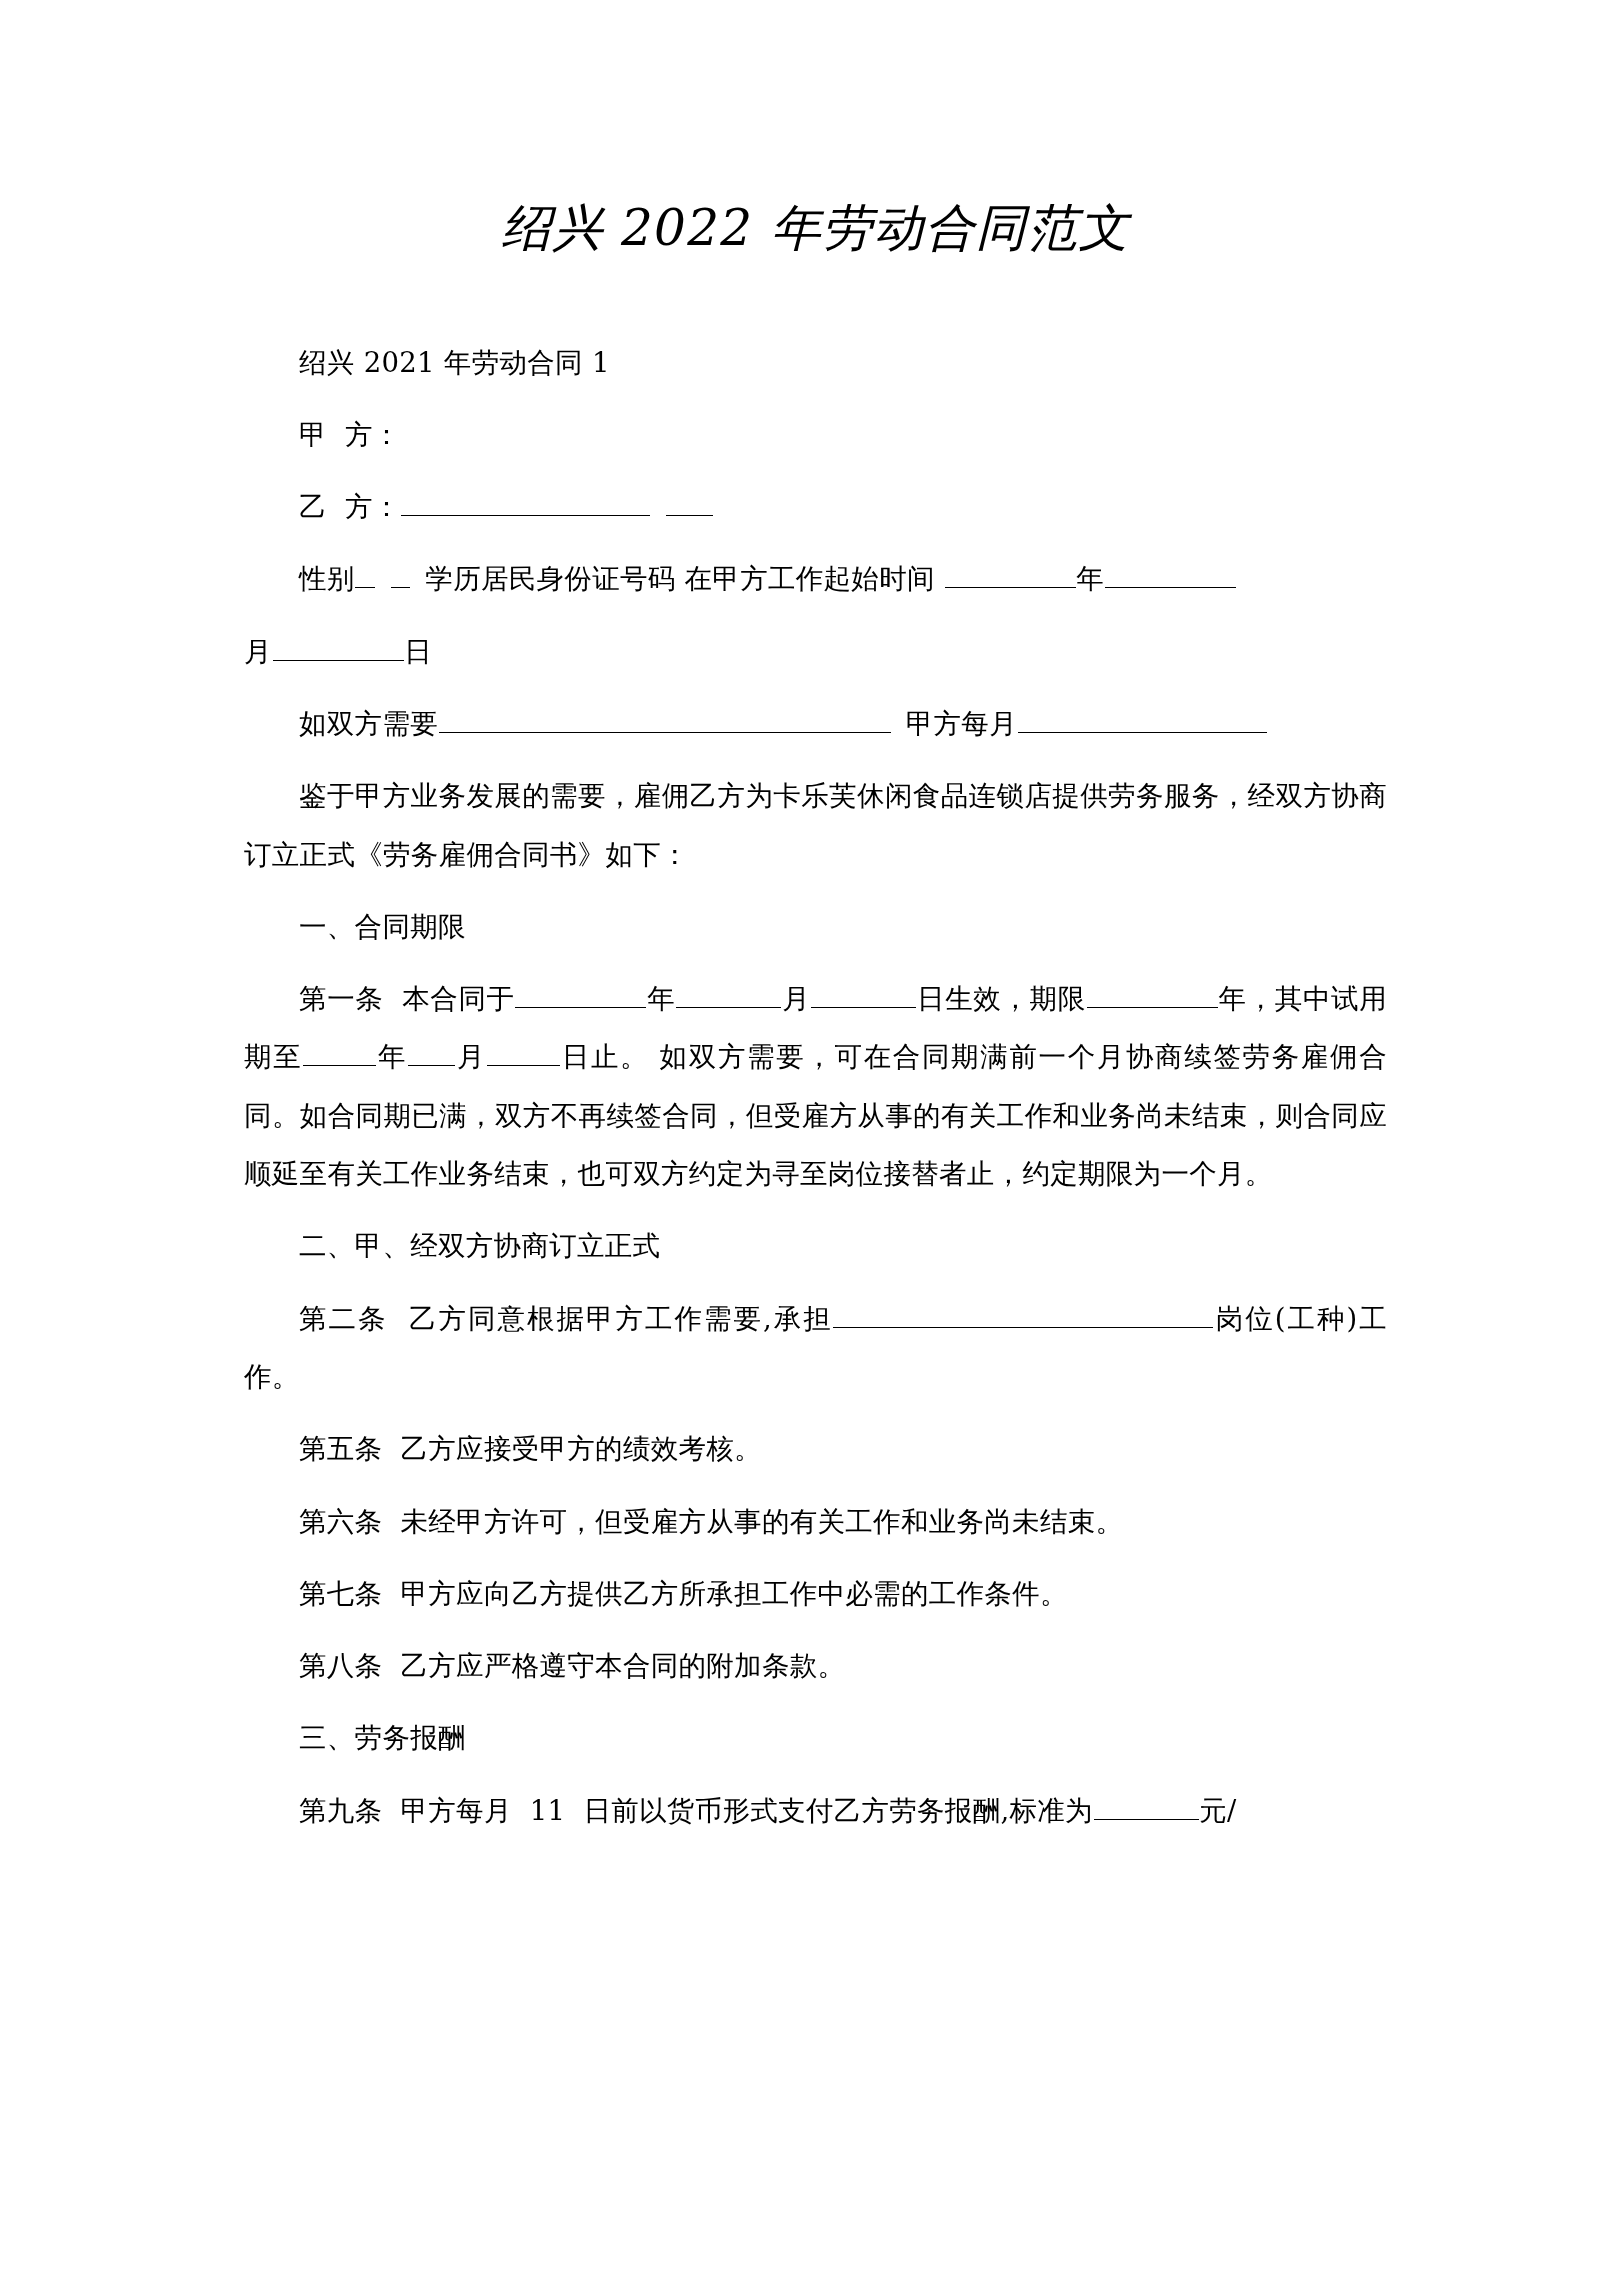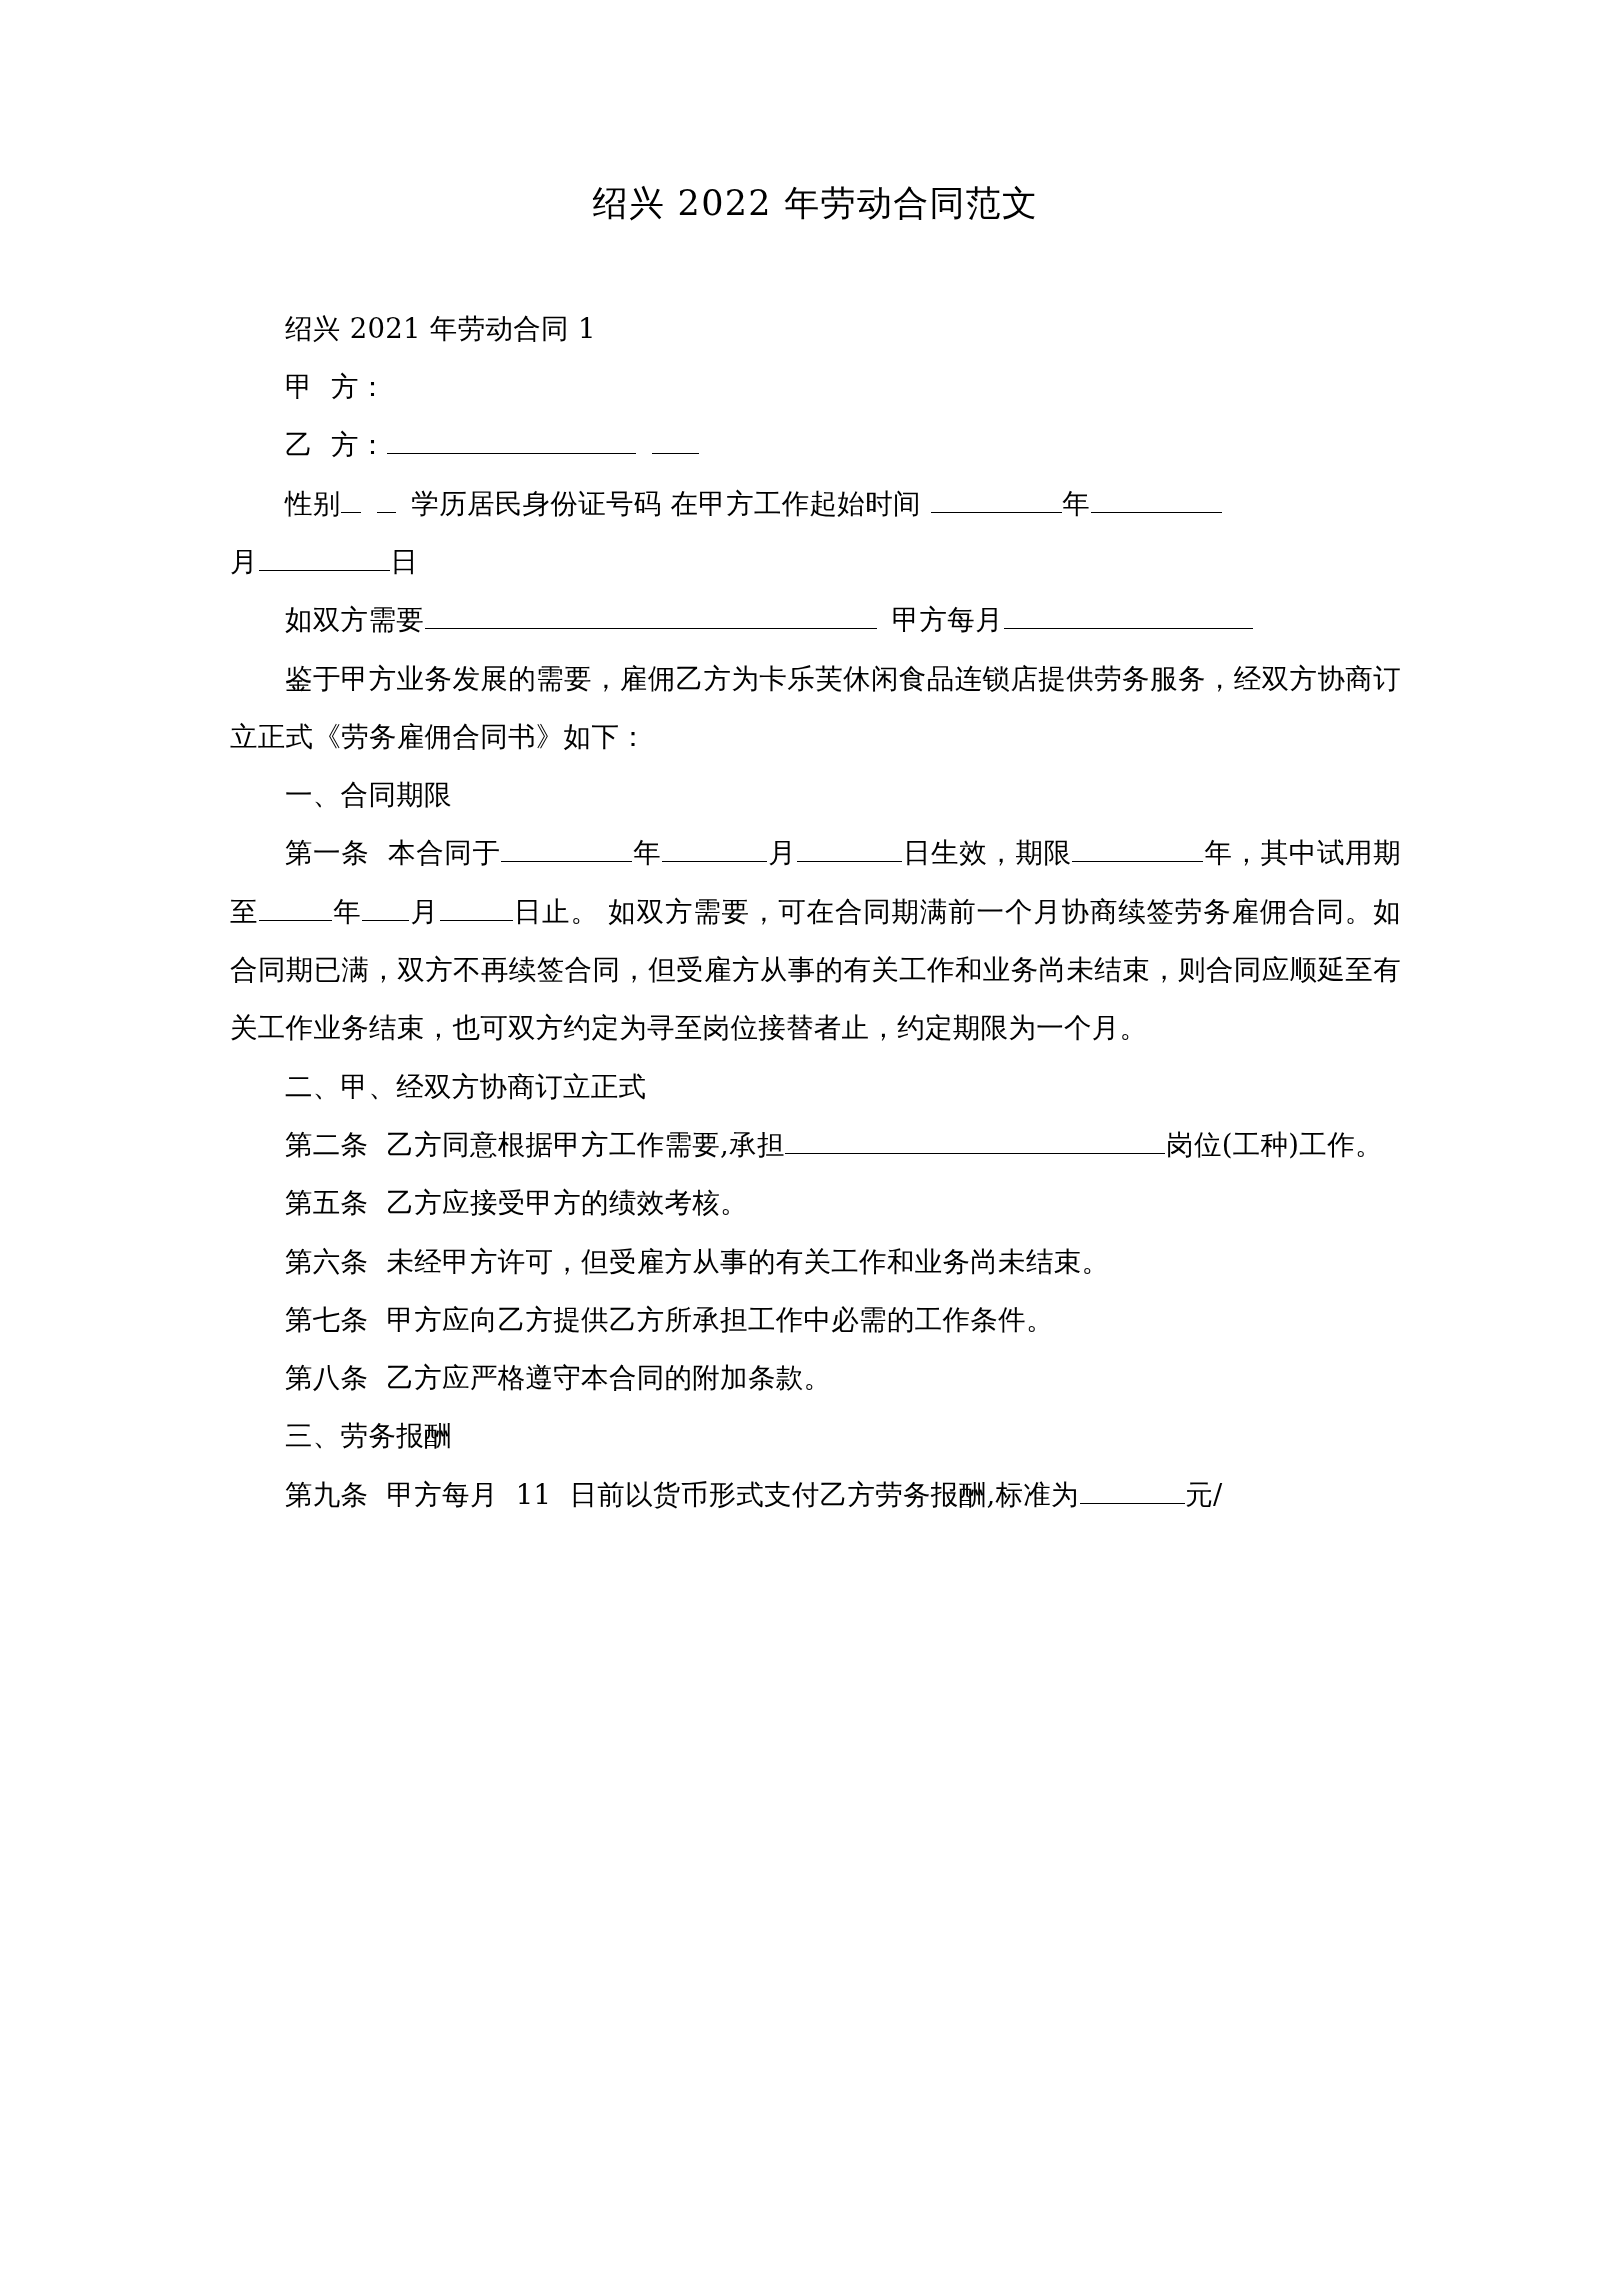--- a/index.html
+++ b/index.html
@@ -23,38 +23,39 @@
   }
   
   .doc {
     position: absolute;
     left: 230px;
     top: 0;
     width: 1171px;
   }
   .title {
     text-align: center;
-    font-size: 35px;
+    font-size: 50px;
     line-height: 1.25;
     font-weight: normal;
     letter-spacing: 1.3px;
-    margin: 0;
+    margin: 15px;
     padding-top: 182px;
     white-space: nowrap;
+    font-style: italic;
   }
   .body-block {
     margin-top: 73px;
     font-size: 27.5px;
     line-height: 2.12;
     text-align: justify;
     text-justify: inter-character;
     letter-spacing: 0.3px;
   }
   p.para {
-    margin: 0;
+    margin: 14px;
     text-indent: 0;
     white-space: pre-wrap;
     word-break: break-all;
   }
   p.indent {
     text-indent: 55px;
   }
   .blank {
     display: inline-block;
     border-bottom: 1.3px solid #000;

